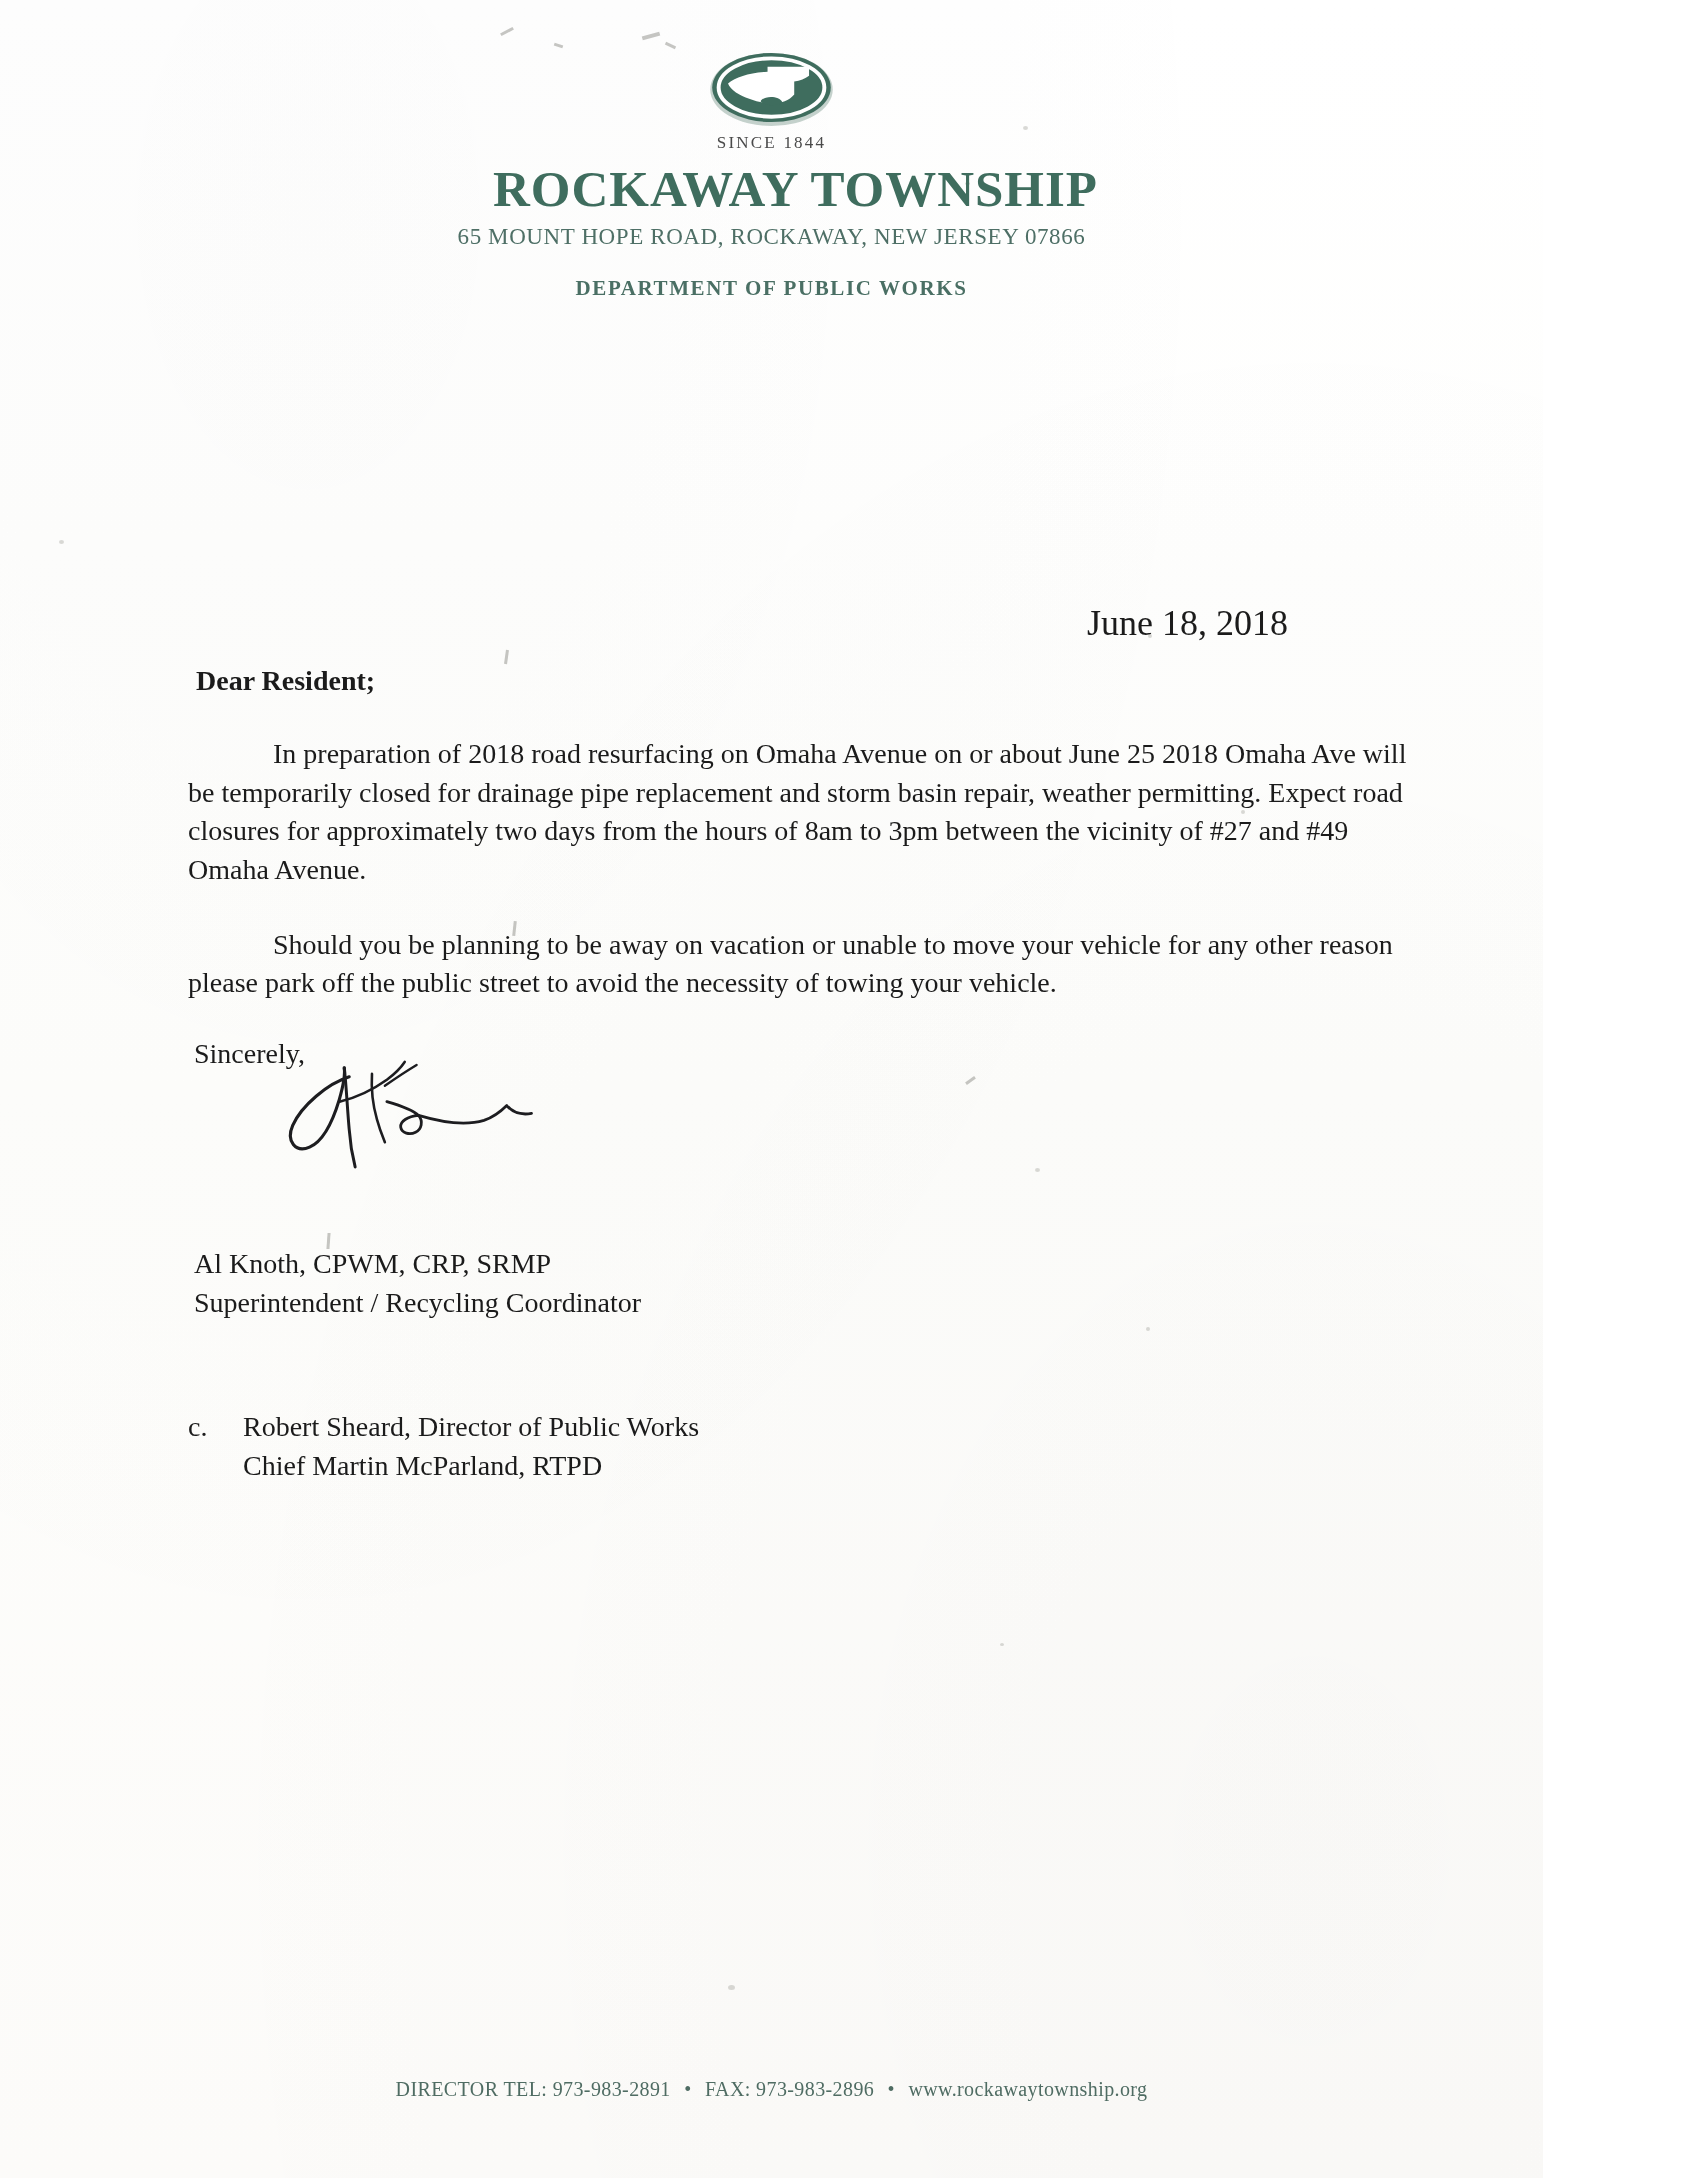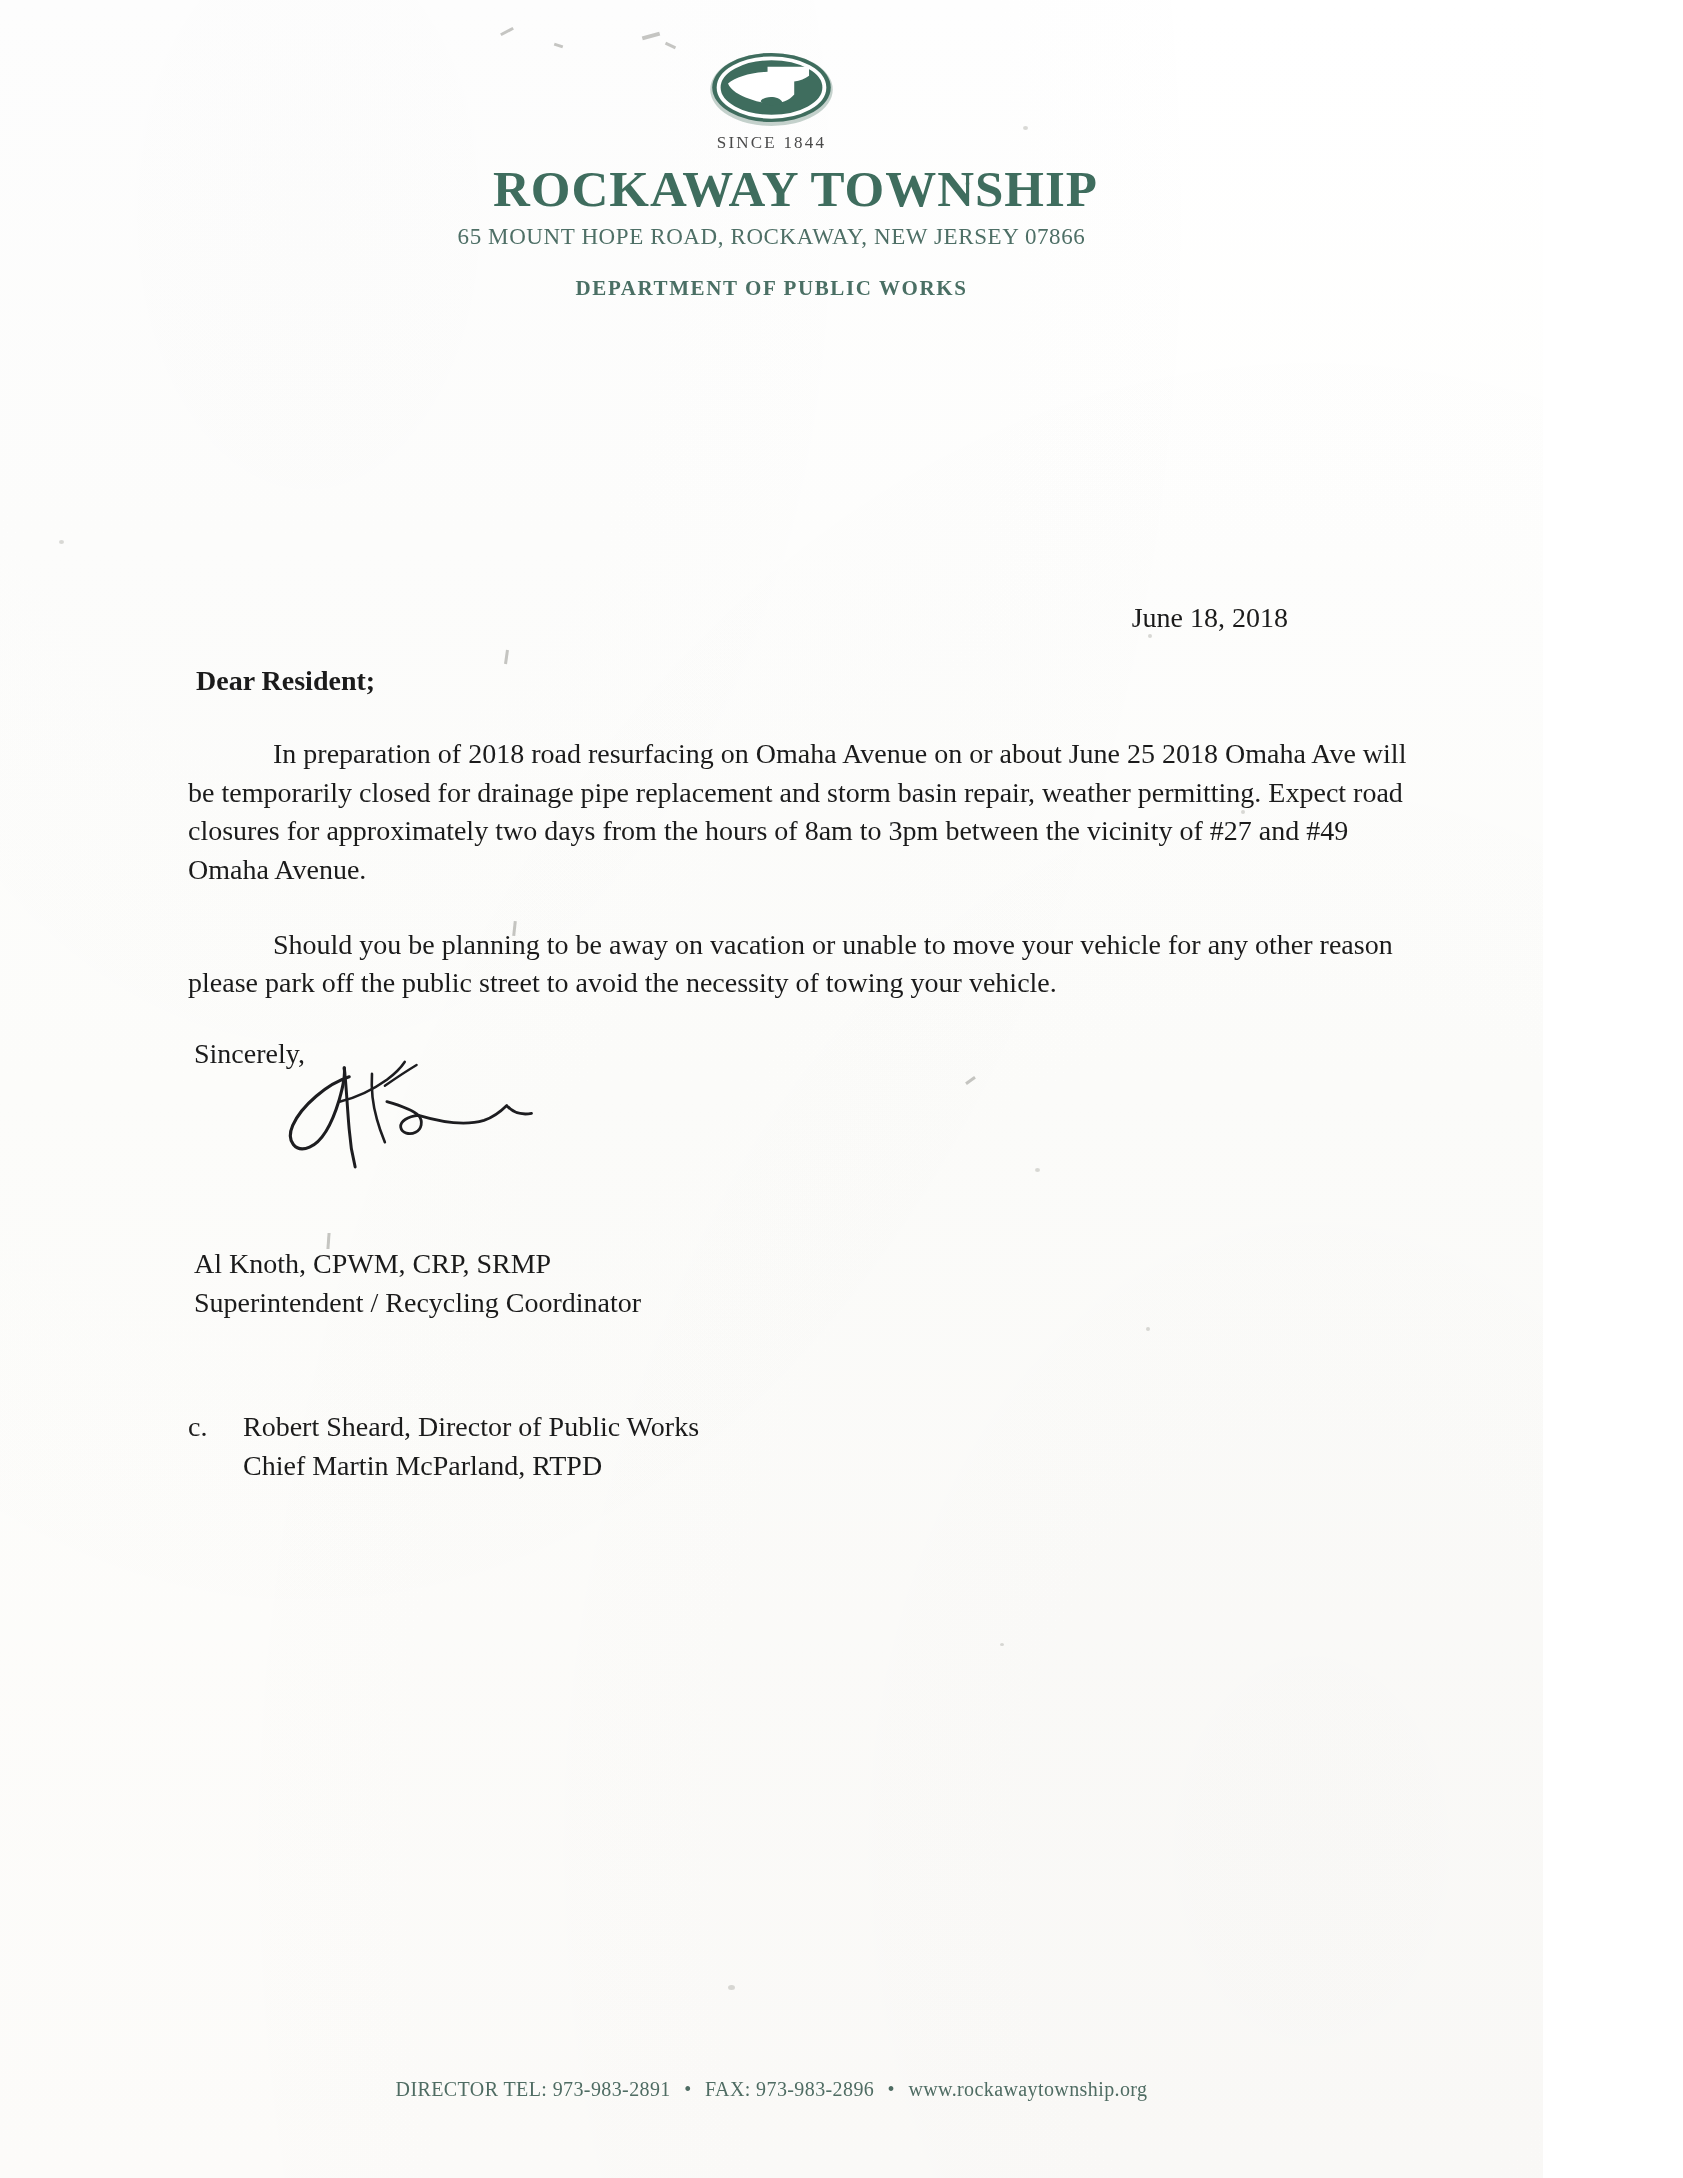--- a/index.html
+++ b/index.html
@@ -77,21 +77,21 @@
     color: #4a6f64;
   }
 
   
   .letter-date {
     position: absolute;
     left: 0;
     right: 255px;
     top: 602px;
     text-align: right;
-    font-size: 28px;
+    font-size: 36px;
   }
   .salutation {
     position: absolute;
     left: 196px;
     top: 665px;
     font-size: 28px;
     font-weight: bold;
   }
   .body-block {
     position: absolute;

